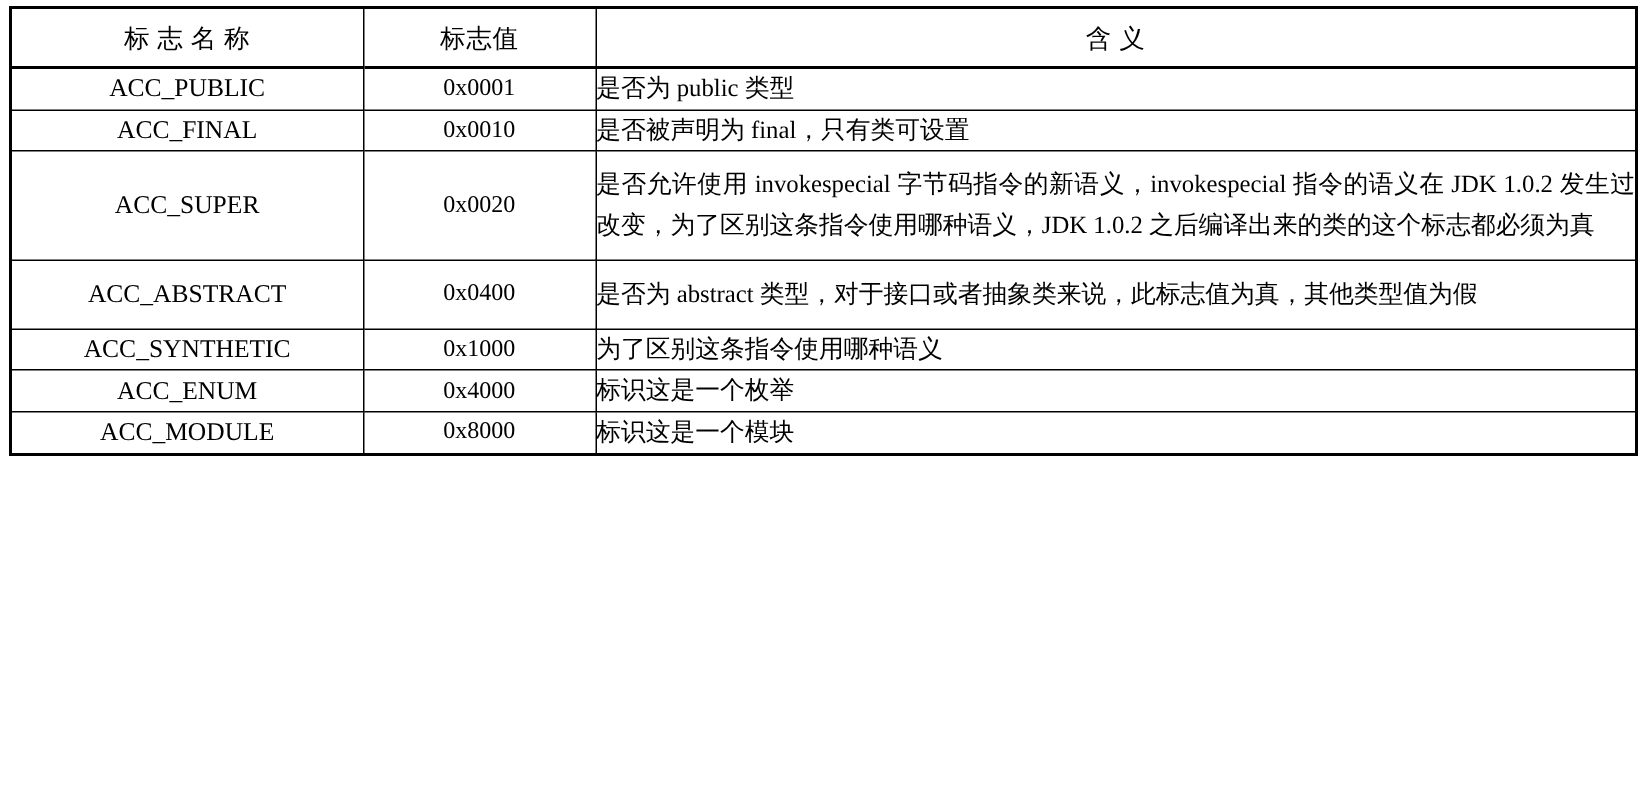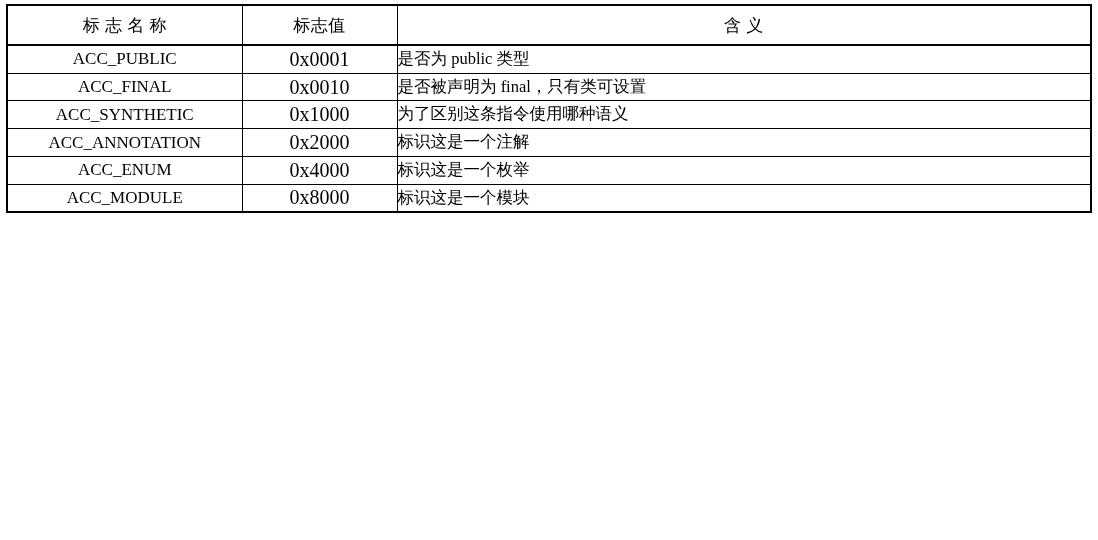--- a/index.html
+++ b/index.html
@@ -55,21 +55,21 @@
     letter-spacing: 14px;
     padding-left: 10px;
   }
   td.name {
     font-size: 17px;
     padding: 7px 0 7px 14px;
     text-align: center;
     white-space: nowrap;
   }
   td.value {
-    font-size: 20px;
+    font-size: 16px;
     text-align: center;
     padding: 7px 0;
     white-space: nowrap;
   }
   td.mean {
     font-size: 16.5px;
     text-align: left;
     padding: 8px 14px 8px 26px;
     line-height: 1.62;
     text-align: justify;
@@ -105,29 +105,34 @@
       <tr>
         <td class="name">ACC_PUBLIC</td>
         <td class="value">0x0001</td>
         <td class="mean single">是否为 public 类型</td>
       </tr>
       <tr>
         <td class="name">ACC_FINAL</td>
         <td class="value">0x0010</td>
         <td class="mean single">是否被声明为 final，只有类可设置</td>
       </tr>
+      <tr class="tall">
+        <td class="name">ACC_SUPER</td>
+        <td class="value">0x0020</td>
+        <td class="mean">是否允许使用 invokespecial 字节码指令的新语义，invokespecial 指令的语义在 JDK 1.0.2 发生过改变，为了区别这条指令使用哪种语义，JDK 1.0.2 之后编译出来的类的这个标志都必须为真</td>
+      </tr>
+      <tr class="tall">
+        <td class="name">ACC_ABSTRACT</td>
+        <td class="value">0x0400</td>
+        <td class="mean">是否为 abstract 类型，对于接口或者抽象类来说，此标志值为真，其他类型值为假</td>
+      </tr>
       <tr>
         <td class="name">ACC_SYNTHETIC</td>
         <td class="value">0x1000</td>
         <td class="mean single">为了区别这条指令使用哪种语义</td>
-      </tr>
-      <tr>
-        <td class="name">ACC_ANNOTATION</td>
-        <td class="value">0x2000</td>
-        <td class="mean single">标识这是一个注解</td>
       </tr>
       <tr>
         <td class="name">ACC_ENUM</td>
         <td class="value">0x4000</td>
         <td class="mean single">标识这是一个枚举</td>
       </tr>
       <tr>
         <td class="name">ACC_MODULE</td>
         <td class="value">0x8000</td>
         <td class="mean single">标识这是一个模块</td>

